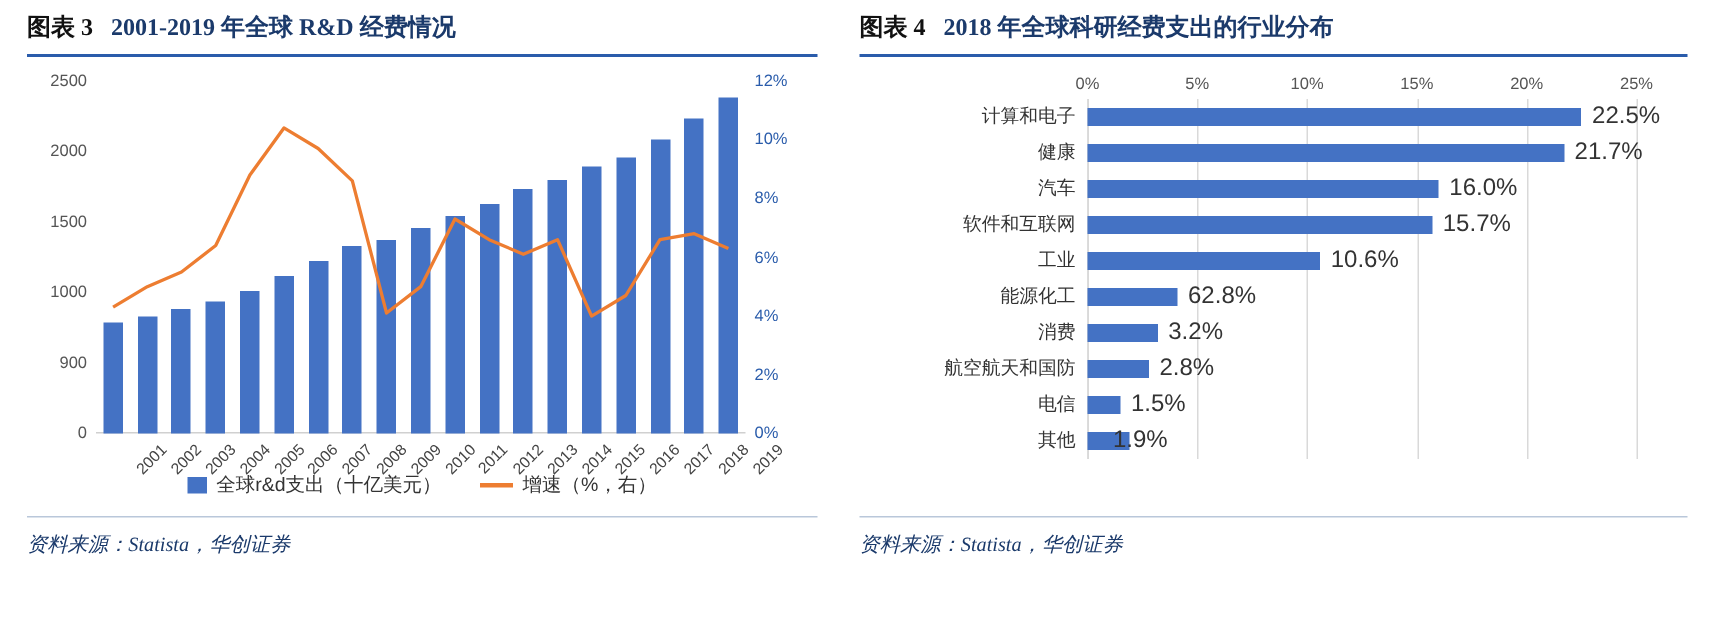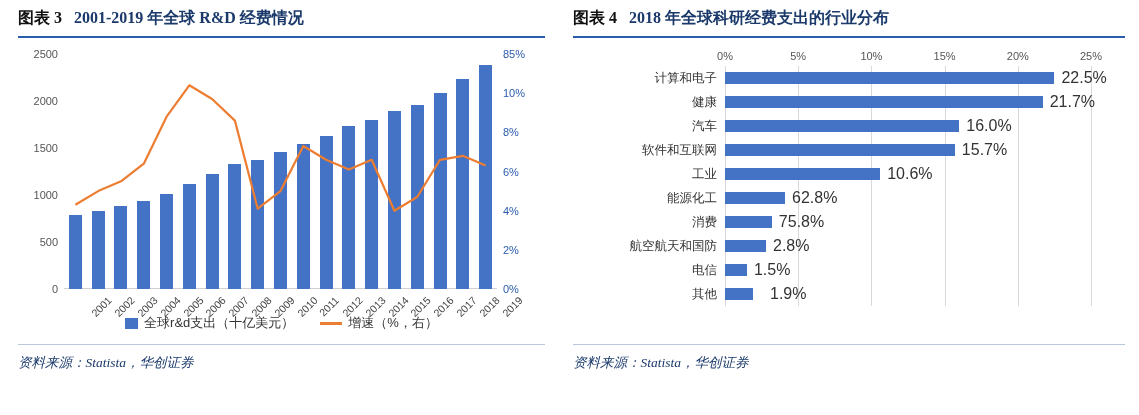--- a/index.html
+++ b/index.html
@@ -84,32 +84,32 @@
             <div class="bar" style="left: 323.947px; height: 177.66px; background: rgb(68, 114, 196);"></div>
             <div class="bar" style="left: 346.737px; height: 184.24px; background: rgb(68, 114, 196);"></div>
             <div class="bar" style="left: 369.526px; height: 196.46px; background: rgb(68, 114, 196);"></div>
             <div class="bar" style="left: 392.316px; height: 209.62px; background: rgb(68, 114, 196);"></div>
             <div class="bar" style="left: 415.105px; height: 223.72px; background: rgb(68, 114, 196);"></div>
           </div>
         <svg class="svg-line" id="left-svg" width="100%" height="100%" viewBox="0 0 433 235">
             <path d="M11.4 150.8 L34.2 137.1 L57.0 127.3 L79.8 109.7 L102.6 62.7 L125.3 31.3 L148.1 45.0 L170.9 66.6 L193.7 154.7 L216.5 137.1 L239.3 92.0 L262.1 105.8 L284.9 115.5 L307.7 105.8 L330.4 156.7 L353.2 143.0 L376.0 105.8 L398.8 101.8 L421.6 111.6" fill="none" stroke="#ed7d31" stroke-width="2.2" stroke-linejoin="round"></path>
           </svg>
       <div class="ytick" style="top: 235px;">0</div>
-          <div class="ytick" style="top: 188px;">500</div>
+          <div class="ytick" style="top: 188px;">900</div>
           <div class="ytick" style="top: 141px;">1000</div>
           <div class="ytick" style="top: 94px;">1500</div>
           <div class="ytick" style="top: 47px;">2000</div>
           <div class="ytick" style="top: 0px;">2500</div>
           <div class="ytick-r" style="top: 235px;">0%</div>
           <div class="ytick-r" style="top: 195.833px;">2%</div>
           <div class="ytick-r" style="top: 156.667px;">4%</div>
           <div class="ytick-r" style="top: 117.5px;">6%</div>
           <div class="ytick-r" style="top: 78.3333px;">8%</div>
           <div class="ytick-r" style="top: 39.1667px;">10%</div>
-          <div class="ytick-r" style="top: 0px;">85%</div>
+          <div class="ytick-r" style="top: 0px;">12%</div>
           <div class="xlab" style="left: 18.3947px;">2001</div>
           <div class="xlab" style="left: 41.1842px;">2002</div>
           <div class="xlab" style="left: 63.9737px;">2003</div>
           <div class="xlab" style="left: 86.7632px;">2004</div>
           <div class="xlab" style="left: 109.553px;">2005</div>
           <div class="xlab" style="left: 132.342px;">2006</div>
           <div class="xlab" style="left: 155.132px;">2007</div>
           <div class="xlab" style="left: 177.921px;">2008</div>
           <div class="xlab" style="left: 200.711px;">2009</div>
           <div class="xlab" style="left: 223.5px;">2010</div>
@@ -187,36 +187,36 @@
             <div class="hval" style="left: 162.184px;">10.6%</div>
           </div>
           <div class="hbar-row" style="top: 120px; height: 24px;">
             <div class="hlabel">能源化工</div>
             <div class="hbar" style="width: 60.024px; background: rgb(68, 114, 196);"></div>
             <div class="hval" style="left: 67.024px;">62.8%</div>
           </div>
           <div class="hbar-row" style="top: 144px; height: 24px;">
             <div class="hlabel">消费</div>
             <div class="hbar" style="width: 46.848px; background: rgb(68, 114, 196);"></div>
-            <div class="hval" style="left: 53.848px;">75.8%</div>
+            <div class="hval" style="left: 53.848px;">3.2%</div>
           </div>
           <div class="hbar-row" style="top: 168px; height: 24px;">
             <div class="hlabel">航空航天和国防</div>
             <div class="hbar" style="width: 40.992px; background: rgb(68, 114, 196);"></div>
             <div class="hval" style="left: 47.992px;">2.8%</div>
           </div>
           <div class="hbar-row" style="top: 192px; height: 24px;">
             <div class="hlabel">电信</div>
             <div class="hbar" style="width: 21.96px; background: rgb(68, 114, 196);"></div>
             <div class="hval" style="left: 28.96px;">1.5%</div>
           </div>
           <div class="hbar-row" style="top: 216px; height: 24px;">
             <div class="hlabel">其他</div>
             <div class="hbar" style="width: 27.816px; background: rgb(68, 114, 196);"></div>
-            <div class="hval" style="left: 45px;">1.9%</div>
+            <div class="hval" style="left: 17px;">1.9%</div>
           </div>
         </div>
     </div>
 
     <div class="rule-bottom"></div>
     <div class="source">资料来源：Statista，华创证券</div>
   </div>
 
 </div>
 

